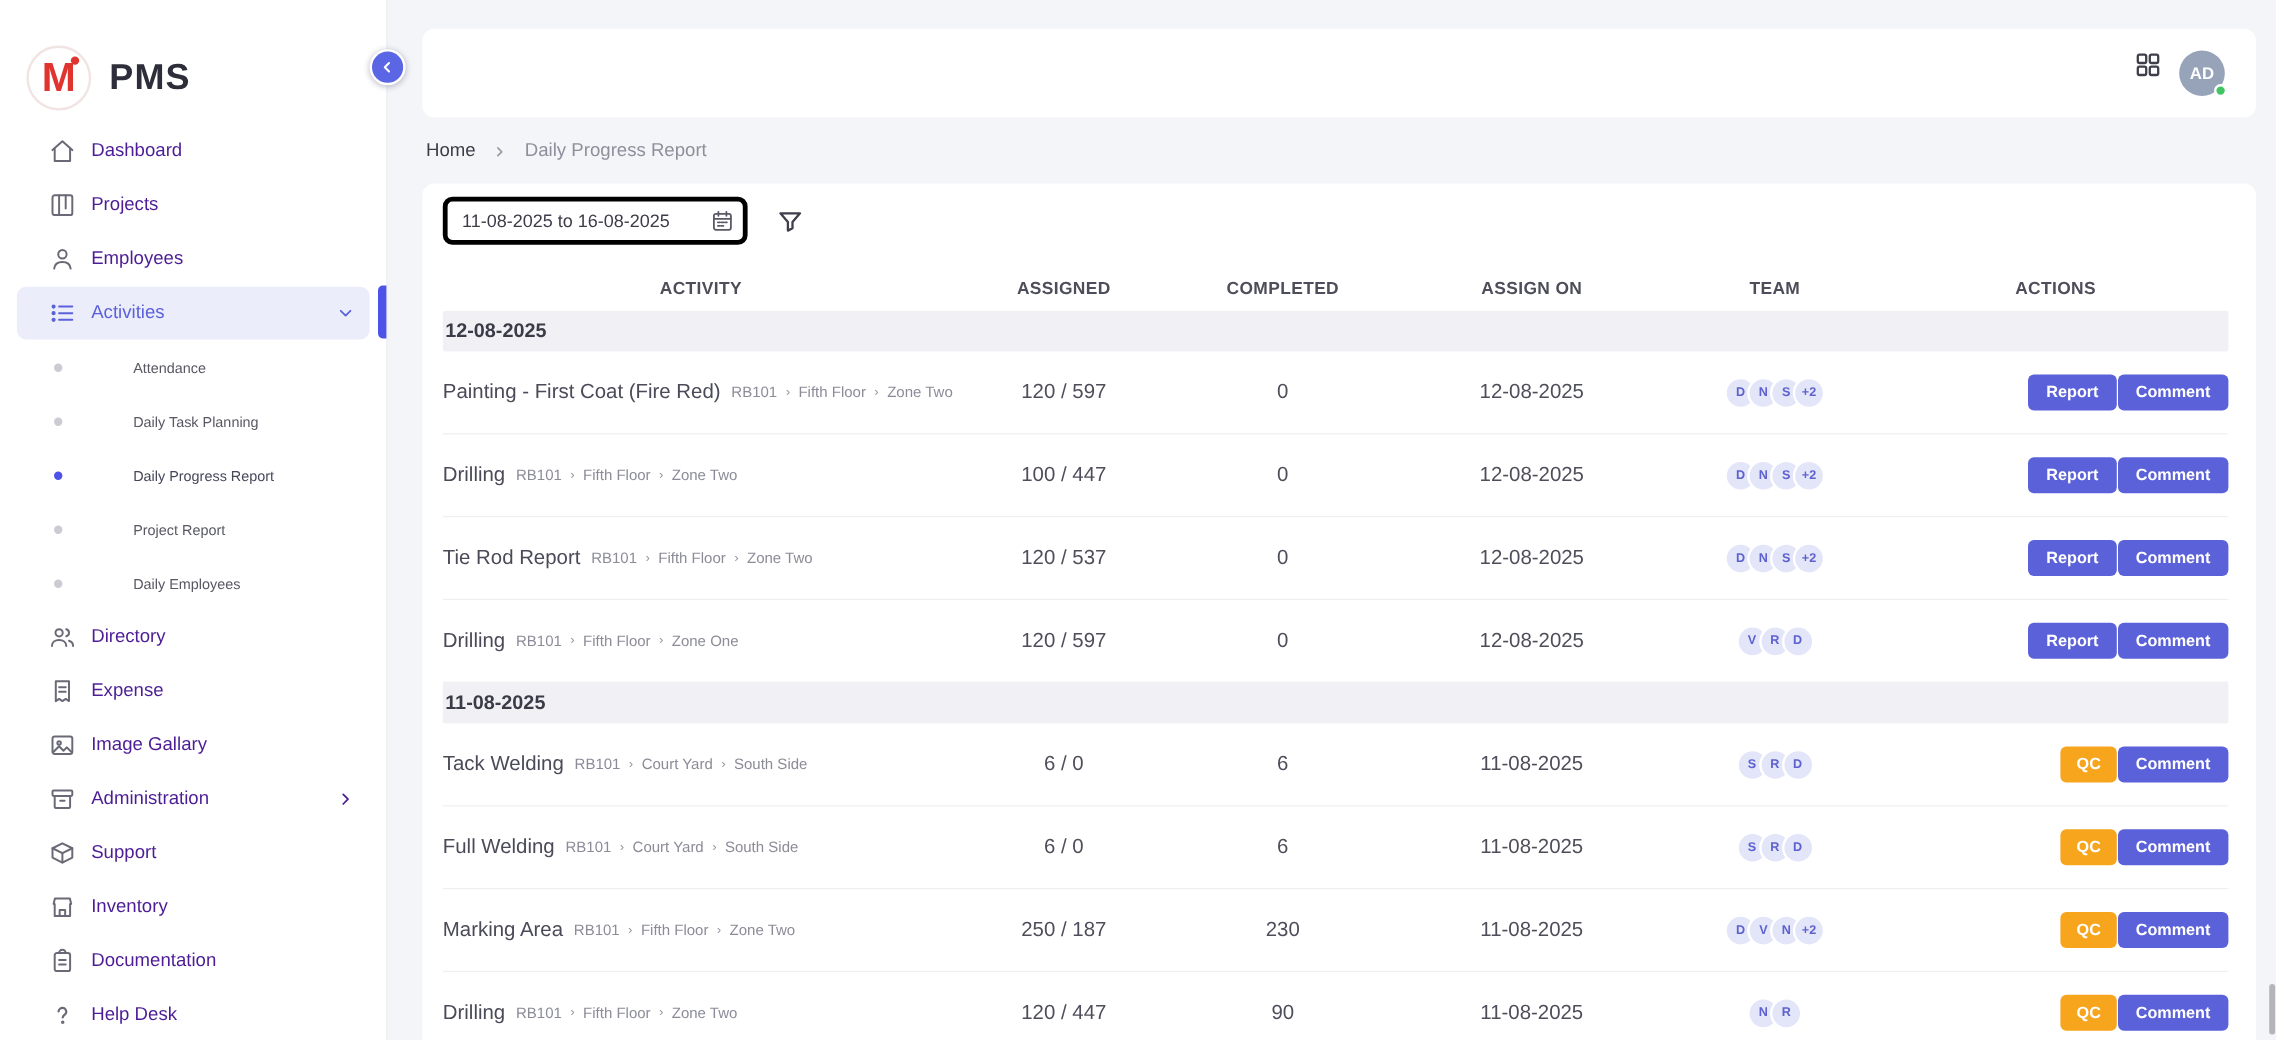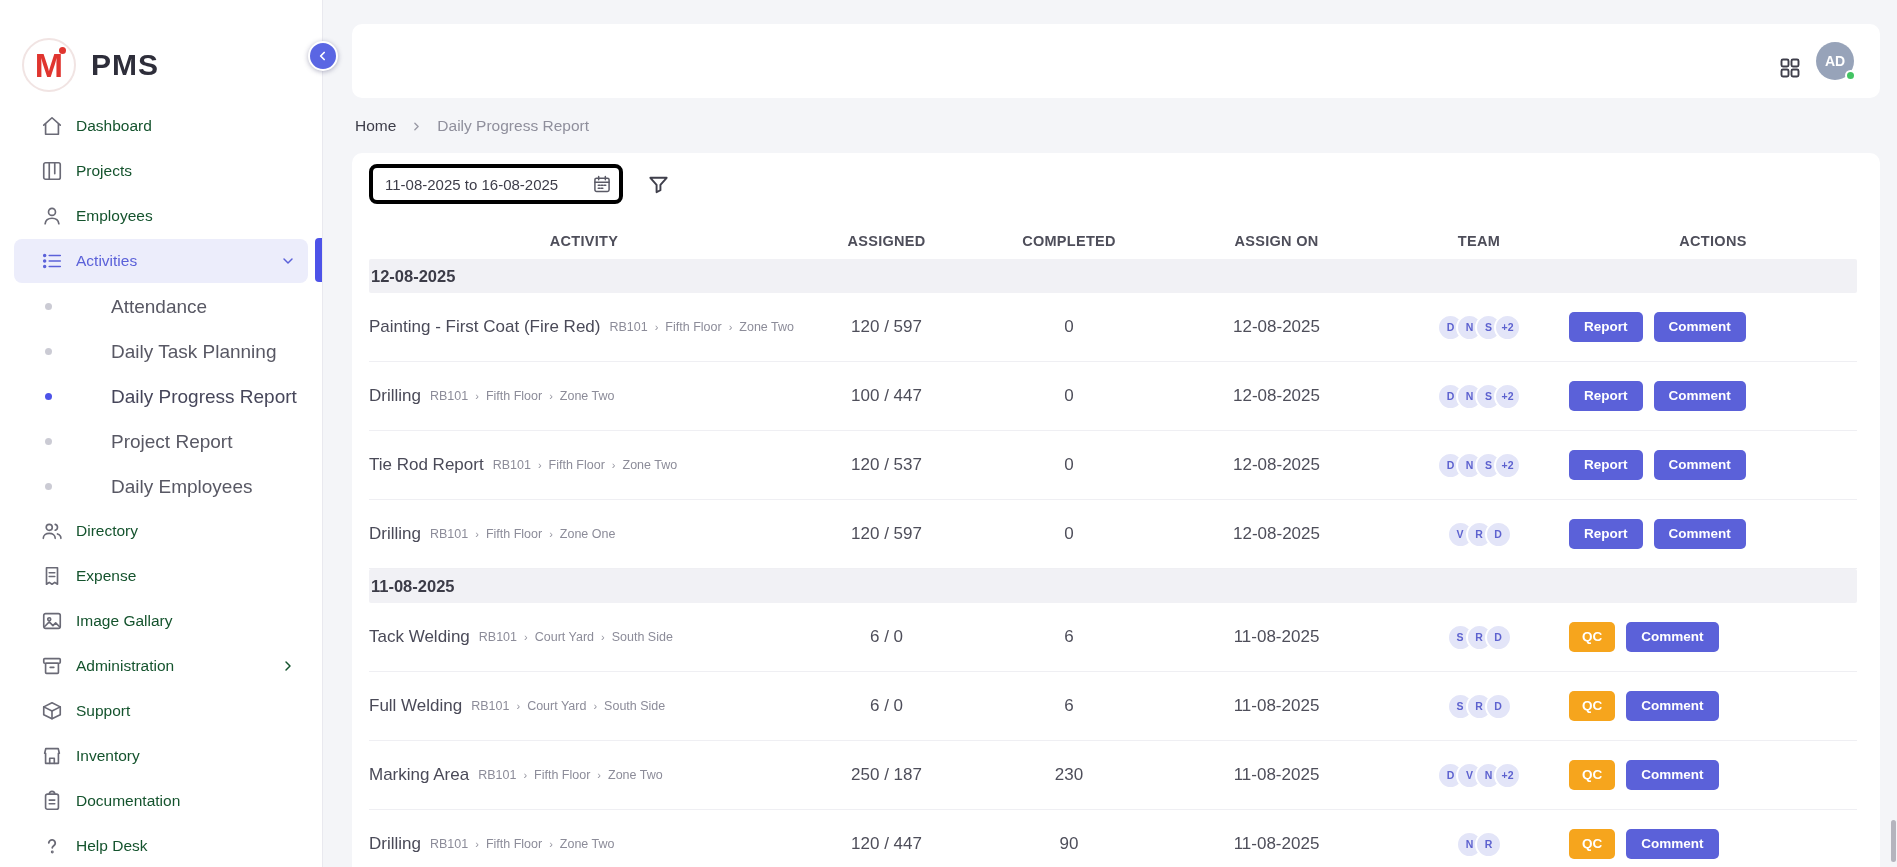--- a/index.html
+++ b/index.html
@@ -12,48 +12,48 @@
              border-right:1px solid #e9e9ef; z-index:2; }
   .logo-row { display:flex; align-items:center; gap:15px; padding:26px 0 0 22px; height:104px; }
   .logo-mark { width:54px; height:54px; border-radius:50%; border:2px solid #f1e4e3;
                display:flex; align-items:center; justify-content:center; position:relative; background:#fff; }
   .logo-m { font-size:34px; font-weight:700; color:var(--logo-red,#e0352f); line-height:1; }
   .logo-dot { position:absolute; top:7px; right:8px; width:7px; height:7px; border-radius:50%;
               background:var(--logo-red,#e0352f); }
   .app-name { font-size:30px; font-weight:700; color:#2e2e3a; letter-spacing:1px; }
   .nav { padding-top:0; }
   .nav-item { display:flex; align-items:center; height:44px; margin:0 14px 1px; padding:0 12px 0 27px;
-              border-radius:8px; color:#14532d; cursor:pointer; }
+              border-radius:8px; color:#4c1d95; cursor:pointer; }
   .nav-icon { width:22px; height:22px; color:#6a6a76; display:flex; }
   .nav-icon svg { width:22px; height:22px; }
   .nav-label { margin-left:13px; font-size:15.5px; flex:1; white-space:nowrap; }
   .nav-item.active { background:var(--active-bg,#ecedfb); color:var(--primary,#5b61d9); }
   .nav-item.active .nav-icon { color:var(--primary,#5b61d9); }
   .chev { width:16px; height:16px; display:flex; color:inherit; }
   .chev svg { width:16px; height:16px; }
   .submenu .sub-item { display:flex; align-items:center; height:45px; padding-left:45px; cursor:pointer; }
   .sub-dot { width:7px; height:7px; border-radius:50%; background:#cbcbd4; flex:0 0 7px; }
   .sub-item.active .sub-dot { background:#4d53e8; }
-  .sub-label { margin-left:59px; font-size:19px; color:#585864; white-space:nowrap; }
+  .sub-label { margin-left:59px; font-size:12px; color:#585864; white-space:nowrap; }
   .sub-item.active .sub-label { color:#46465a; }
   .active-pill { position:absolute; right:0; top:238px; width:7px; height:44px;
                  background:#4d53e8; border-radius:4px 0 0 4px; }
   .collapse-btn { position:absolute; left:308px; top:41px; width:30px; height:30px; border-radius:50%;
                   background:#5a66e3; color:#fff; border:2px solid #fff; z-index:6;
                   display:flex; align-items:center; justify-content:center;
                   box-shadow:0 1px 5px rgba(40,40,90,.35); cursor:pointer; font-size:15px; }
 
   
   .main { flex:1; padding:24px 17px 0 29px; position:relative; min-width:0; }
   .topbar { height:74px; background:#fff; border-radius:10px; display:flex; align-items:center;
             padding:0 26px; }
   .company-sel { display:flex; align-items:center; gap:14px; cursor:pointer; color:#3a3a46; }
   .company-sel svg { display:block; }
   .company-name { font-size:20px; font-weight:600; color:#3a3a46; white-space:nowrap; }
-  .topbar-right { margin-left:auto; display:flex; align-items:flex-end; gap:14px; }
+  .topbar-right { margin-left:auto; display:flex; align-items:flex-start; gap:14px; }
   .grid-icon { color:#3f3f4b; cursor:pointer; display:flex; }
   .avatar { width:38px; height:38px; border-radius:50%; background:#97a3b9; color:#fff;
             font-size:14px; font-weight:700; display:flex; align-items:center; justify-content:center;
             position:relative; cursor:pointer; }
   .status-dot { position:absolute; bottom:-1px; right:-2px; width:11px; height:11px; border-radius:50%;
                 background:var(--green,#43c463); border:2px solid #fff; }
 
   .breadcrumb { display:flex; align-items:center; gap:14px; margin:14px 0 0 3px; height:28px;
                 font-size:15.5px; }
   .bc-home { color:#3d3d49; cursor:pointer; }
@@ -81,21 +81,21 @@
   .cell-activity { display:flex; flex-direction:row; gap:9px; }
   .activity-name { font-size:17px; color:#4a4a58; }
   .activity-path { font-size:12.5px; color:#8c8c99; display:flex; align-items:center; gap:7px; }
   .activity-path .sep { font-size:11px; color:#94949f; }
   .num { font-size:17px; color:#4e4e5a; text-align:center; }
   .cell-team { display:flex; justify-content:center; }
   .tavatar { width:27px; height:27px; border-radius:50%; background:var(--chip-bg,#e3e5f8);
              border:2px solid #fff; color:#5d62cf; font-size:10.5px; font-weight:700;
              display:flex; align-items:center; justify-content:center; margin-left:-8px; }
   .tavatar:first-child { margin-left:0; }
-  .cell-actions { display:flex; gap:11px; align-items:center; }
+  .cell-actions { display:flex; justify-content:flex-end; gap:1px; align-items:center; }
   .btn { border:none; border-radius:5px; color:#fff; font-size:13.5px; font-weight:600;
          padding:8px 15px; cursor:pointer; font-family:inherit; line-height:1.1; }
   .btn-primary { background:var(--primary,#5b61d9); }
   .btn-qc { background:var(--qc,#f6a51d); padding:8px 13px; }
   .scroll-thumb { position:fixed; right:1px; top:820px; width:5px; height:42px; border-radius:3px;
                   background:#b4b4bd; }
 </style>
 </head>
 <body>
 

